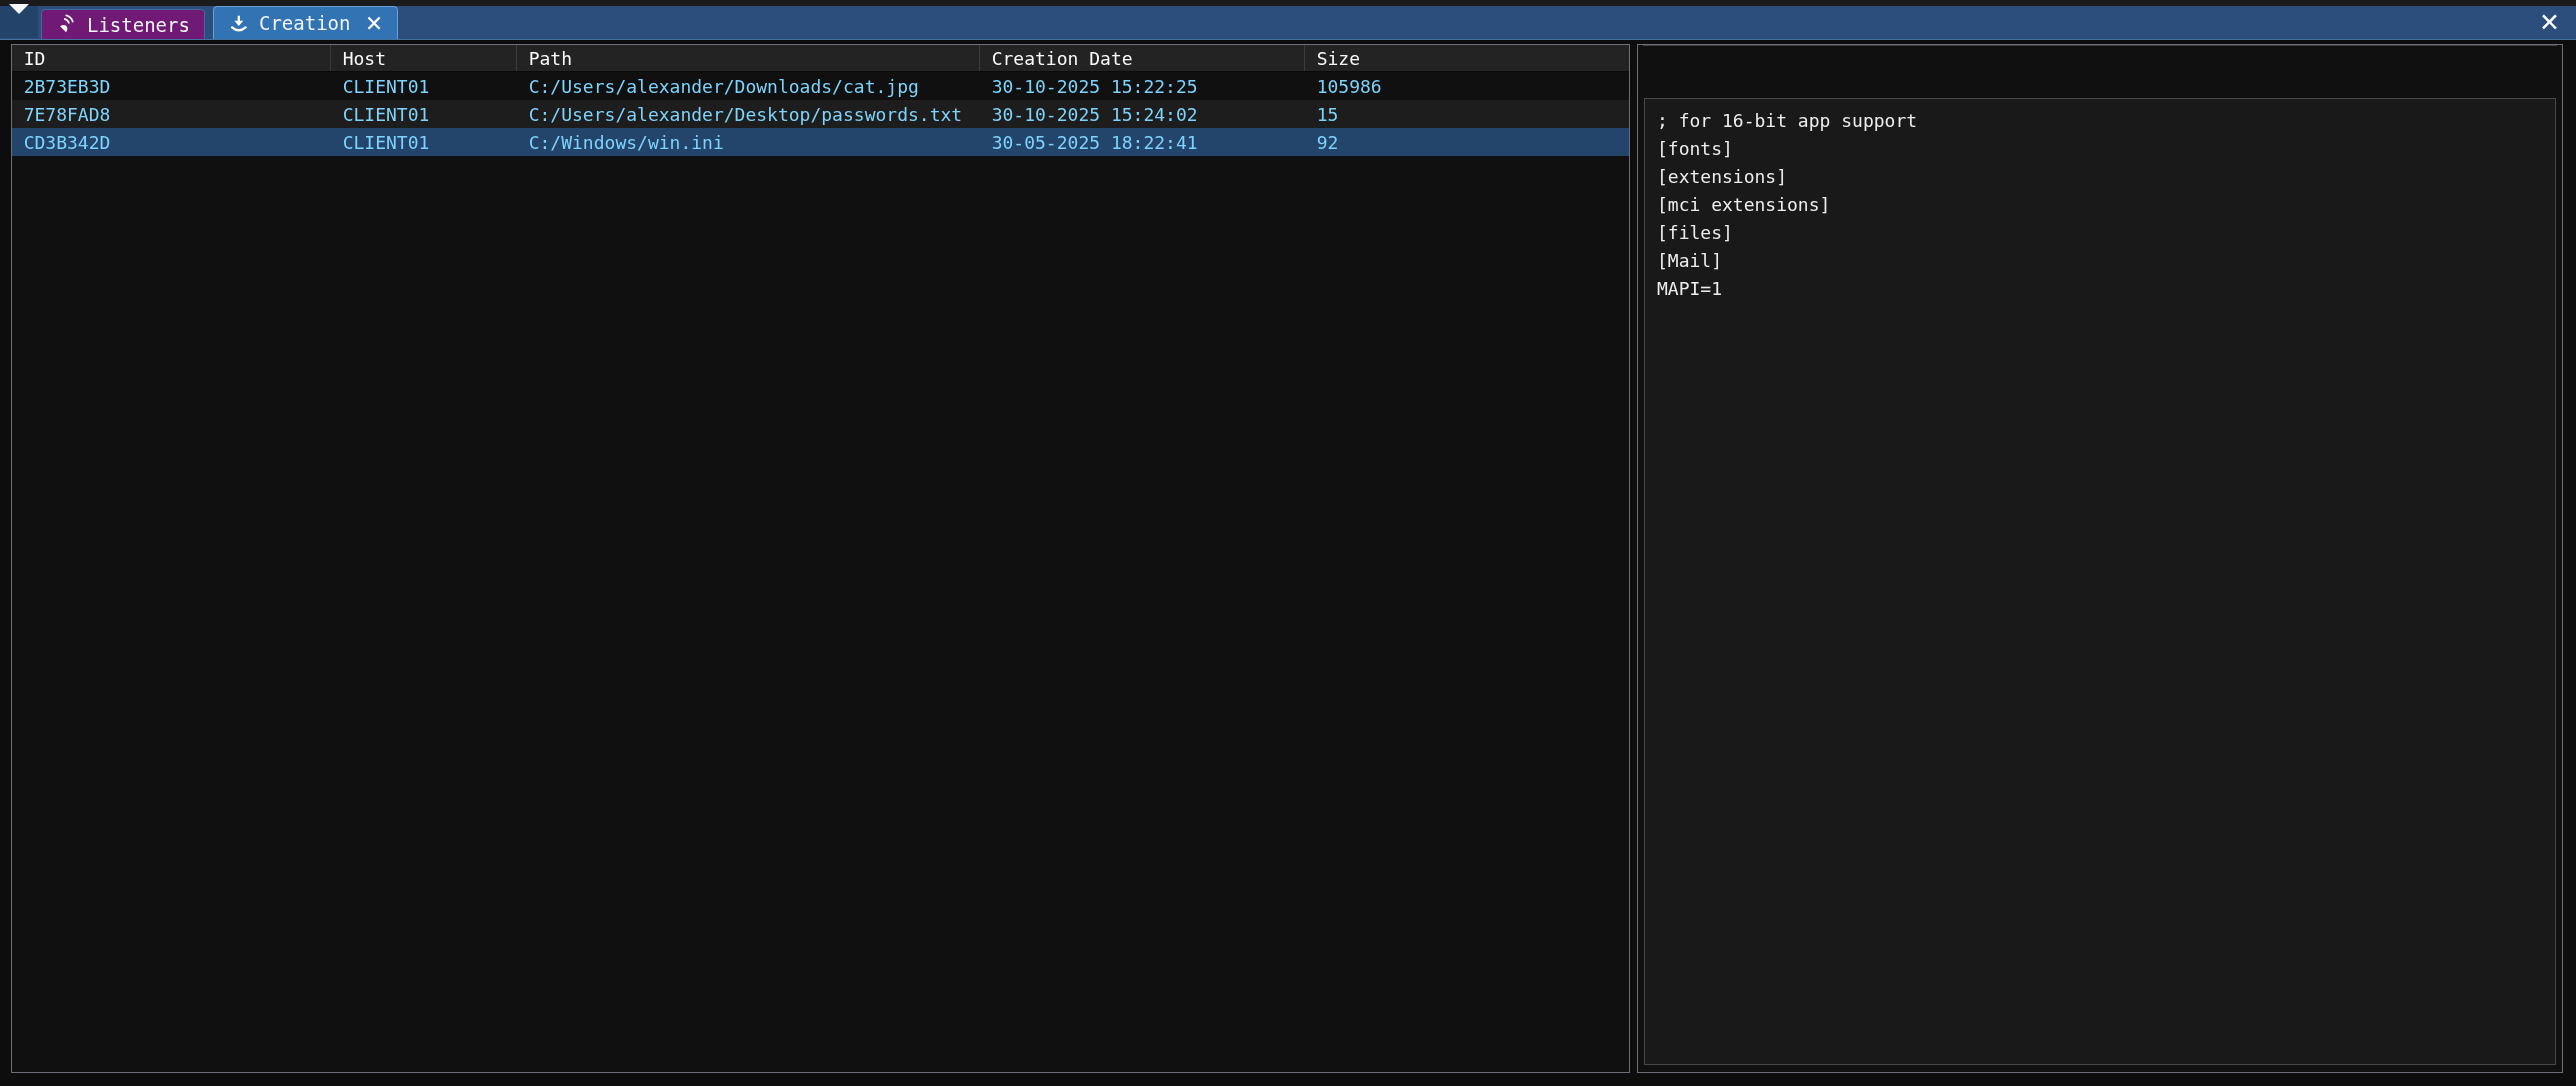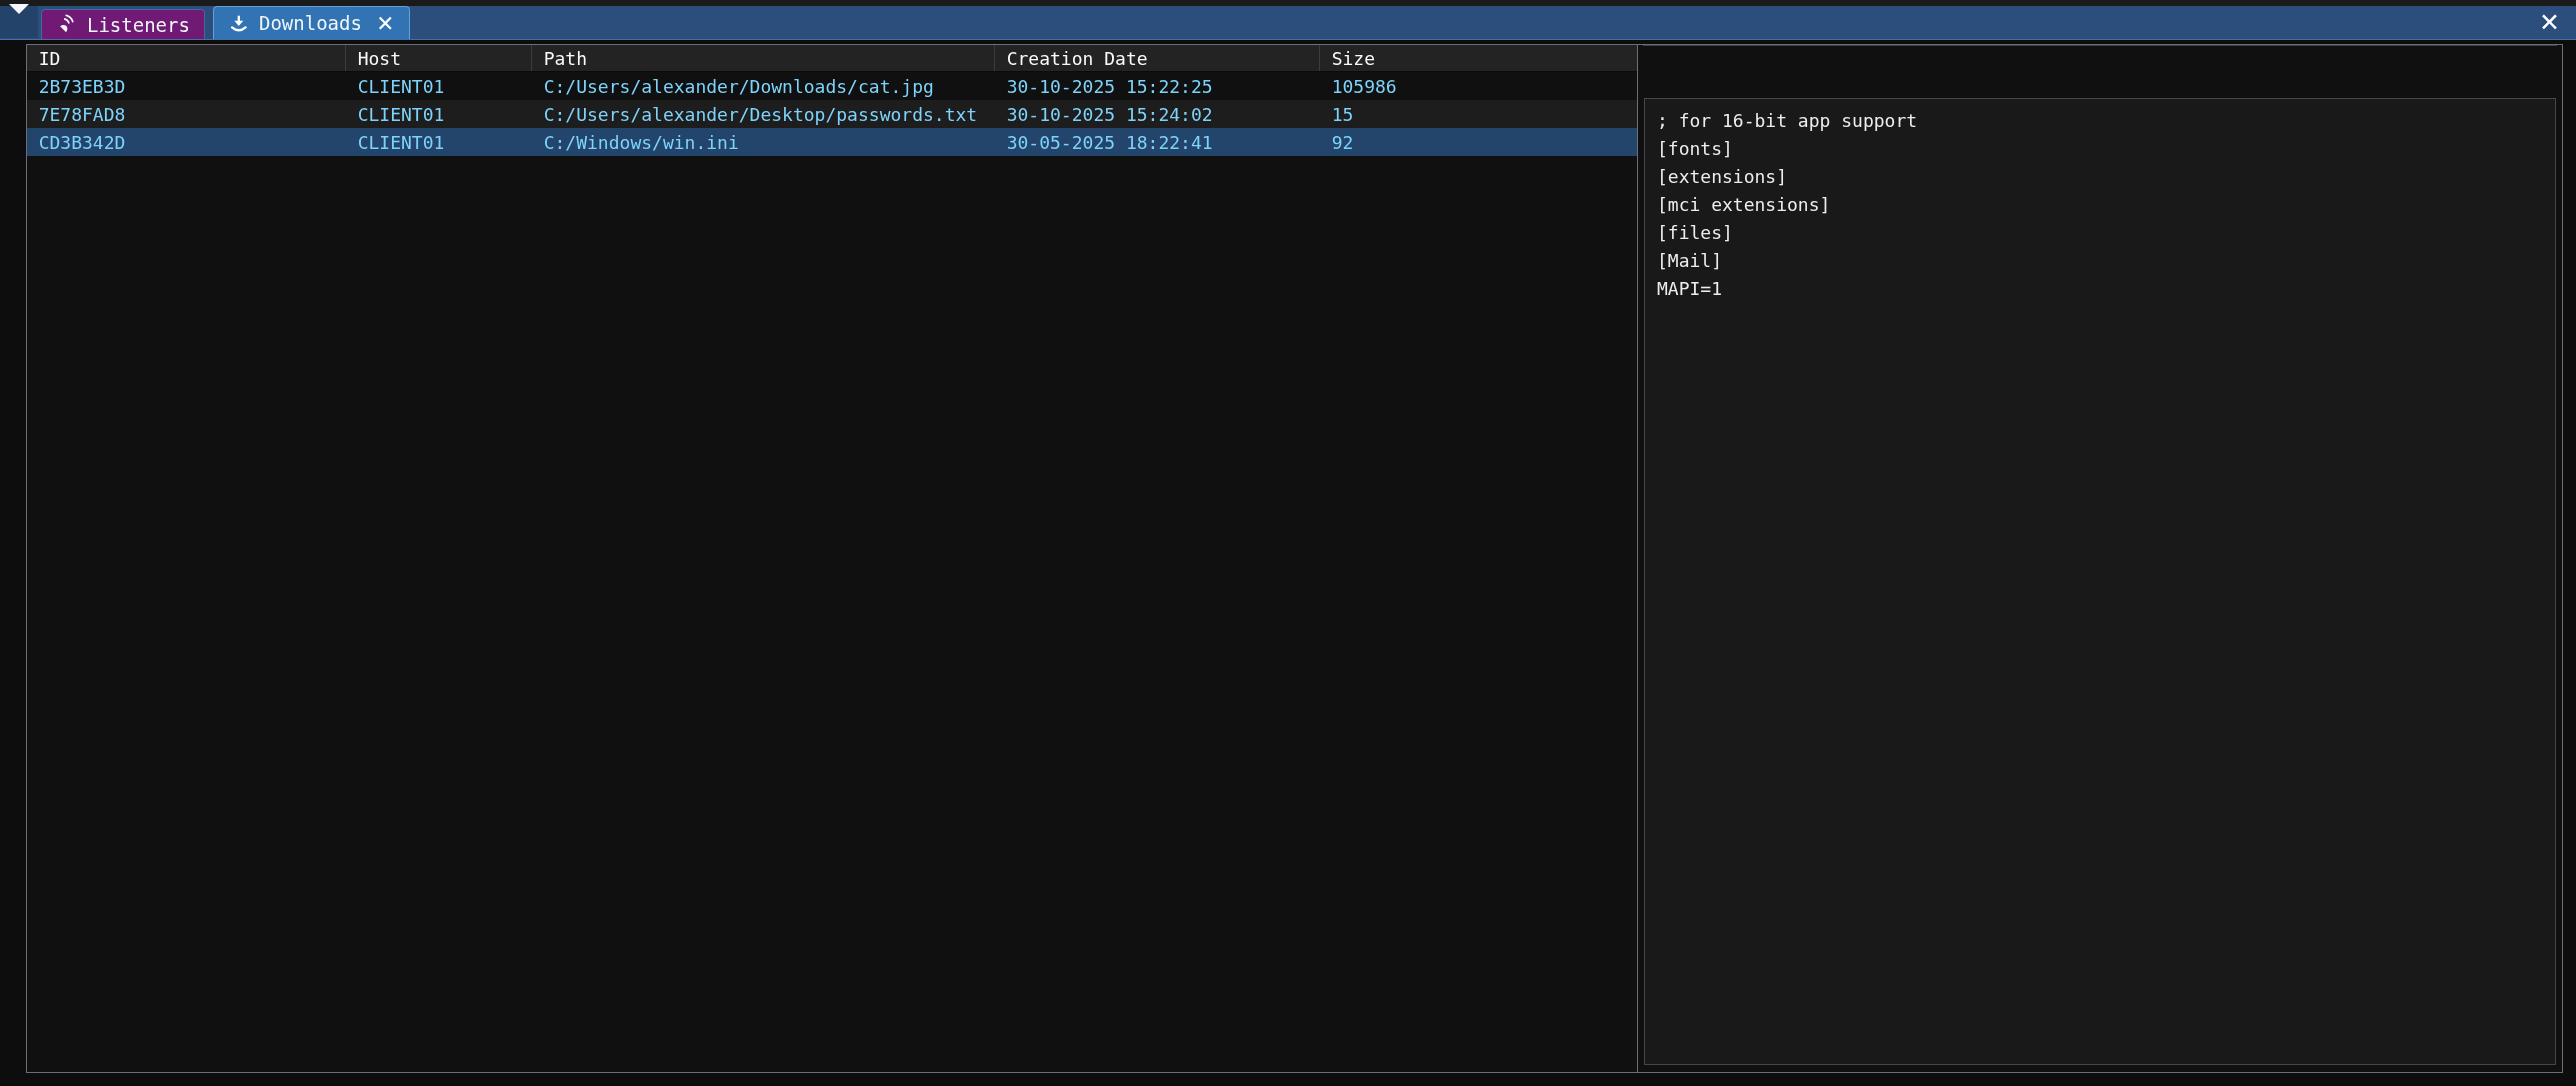--- a/index.html
+++ b/index.html
@@ -18,21 +18,21 @@
   .tab { display:flex; align-items:center; gap:9px; padding:0 14.4px; height:30px;
          font-size:19px; color:#f2f5f8; border-radius:4.5px 4.5px 0 0; cursor:pointer; }
   .tab.inactive { position:absolute; left:41px; background:#701a75; border:0.9px solid #44689a; border-bottom:none; }
   .tab.active { position:absolute; left:213px; height:33px; background:#3273b4; border:1.8px solid #6aa0d8; border-bottom:none; }
   .tab-icon { width:21.6px; height:21.6px; display:inline-flex; }
   .tab-close { font-size:21.6px; line-height:1; color:#ffffff; margin-left:5.4px; font-family:"DejaVu Sans",sans-serif; }
   .bar-close { position:absolute; right:16px; top:3.6px; font-size:25px; color:#ffffff;
                font-family:"DejaVu Sans",sans-serif; cursor:pointer; line-height:1; }
 
   
-  .table-panel { position:absolute; left:26px; top:44px; width:1619px; height:1029px;
+  .table-panel { position:absolute; left:11px; top:44px; width:1619px; height:1029px;
                  background:#101010; border:0.9px solid #6e6e78; display:flex; flex-direction:column; }
   .splitter { position:absolute; left:1632px; top:44px; width:5.4px; height:1029px; cursor:col-resize; }
   .viewer-panel { position:absolute; left:1637px; top:44px; width:926px; height:1029px;
                   background:#101010; border:0.9px solid #6e6e78; }
 
   
   .thead { display:flex; height:27px; background:#232323; border-bottom:0.9px solid #0b0b0b; flex:0 0 auto; }
   .th { display:flex; align-items:center; padding-left:11.7px; font-size:18px; color:#fafafa;
         border-right:0.9px solid #3c3c3c; height:100%; }
   .th:last-child { border-right:none; }
@@ -82,21 +82,21 @@
   </div>
 
   <div class="tab active">
     <span class="tab-icon">
       <svg viewBox="0 0 24 24" width="21.6" height="21.6">
         <path d="M12 3 V11" stroke="#ffffff" stroke-width="2.6" fill="none"></path>
         <path d="M7 8.5 L12 14.5 L17 8.5 Z" fill="#ffffff"></path>
         <path d="M4.5 16 Q12 22.5 19.5 16" stroke="#ffffff" stroke-width="2.6" fill="none" stroke-linecap="round"></path>
       </svg>
     </span>
-    <span>Downloads</span>
+    <span>Creation</span>
     <span class="tab-close">✕</span>
   </div>
 
   <span class="bar-close">✕</span>
 </div>
 
 <div class="table-panel">
   <div class="thead">
     <div class="th c-id">ID</div>
     <div class="th c-host">Host</div>

